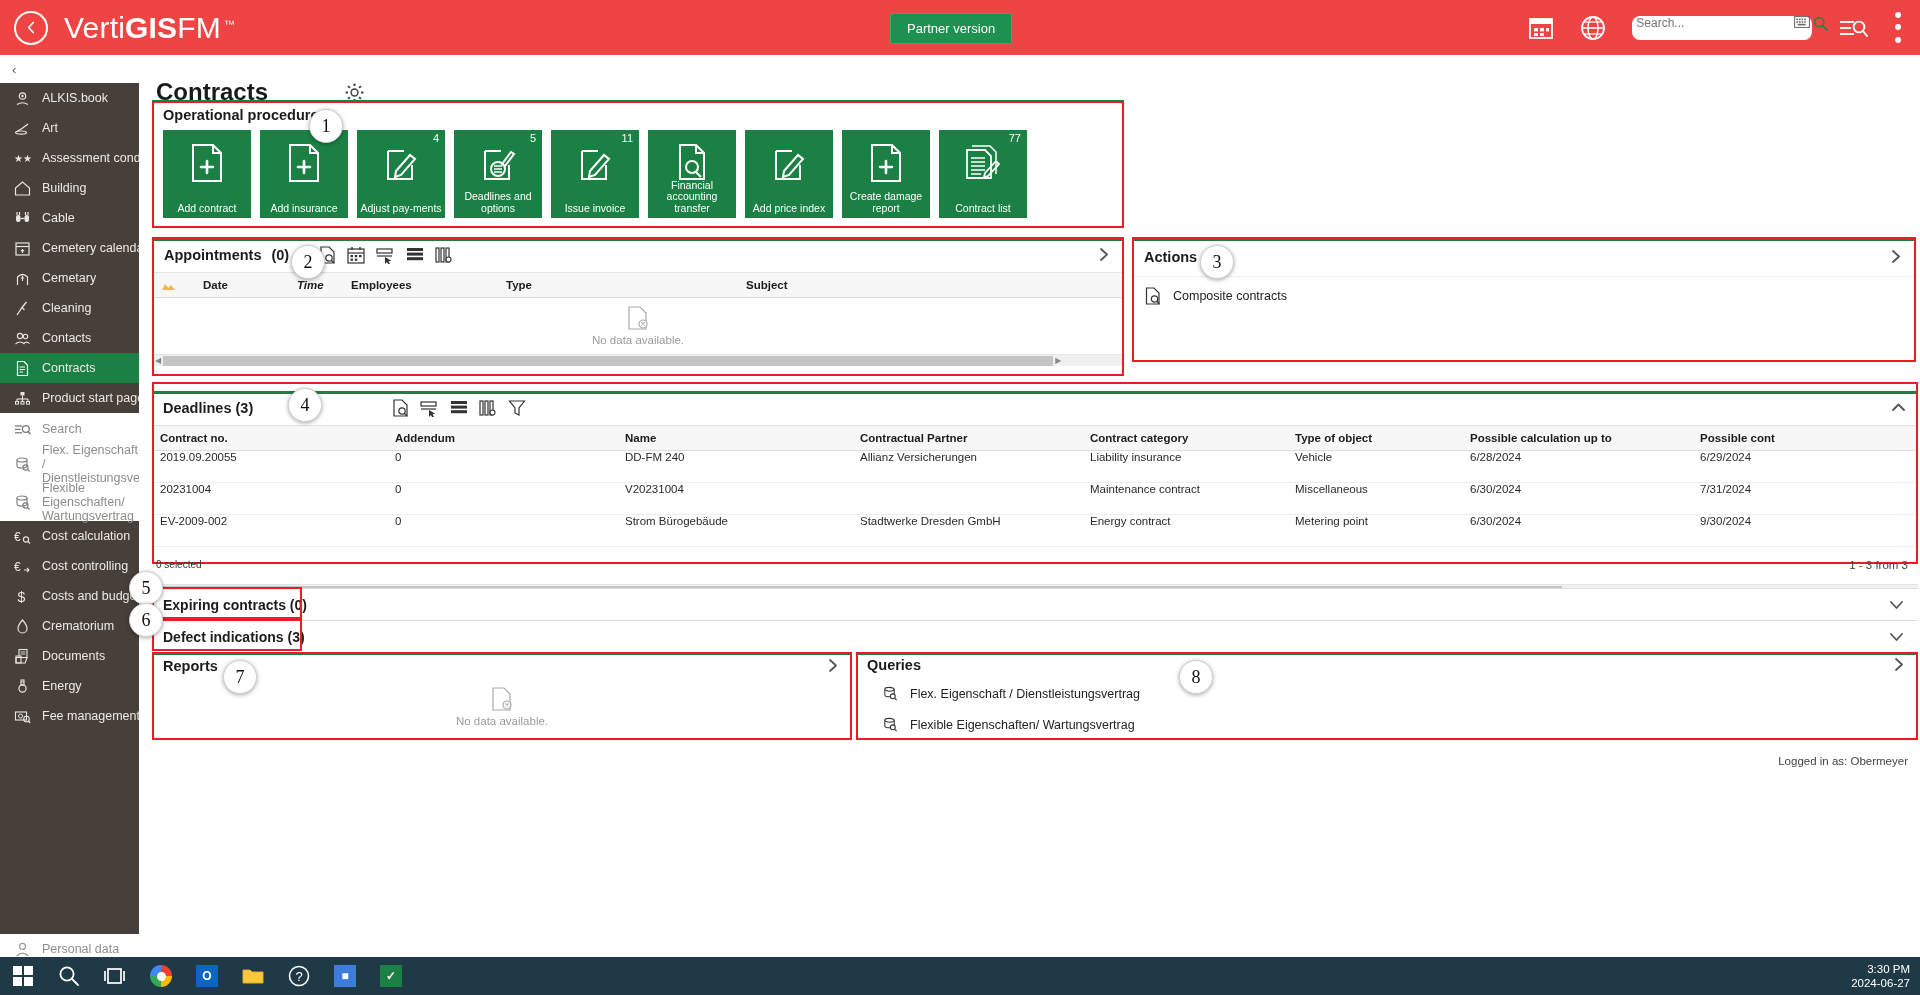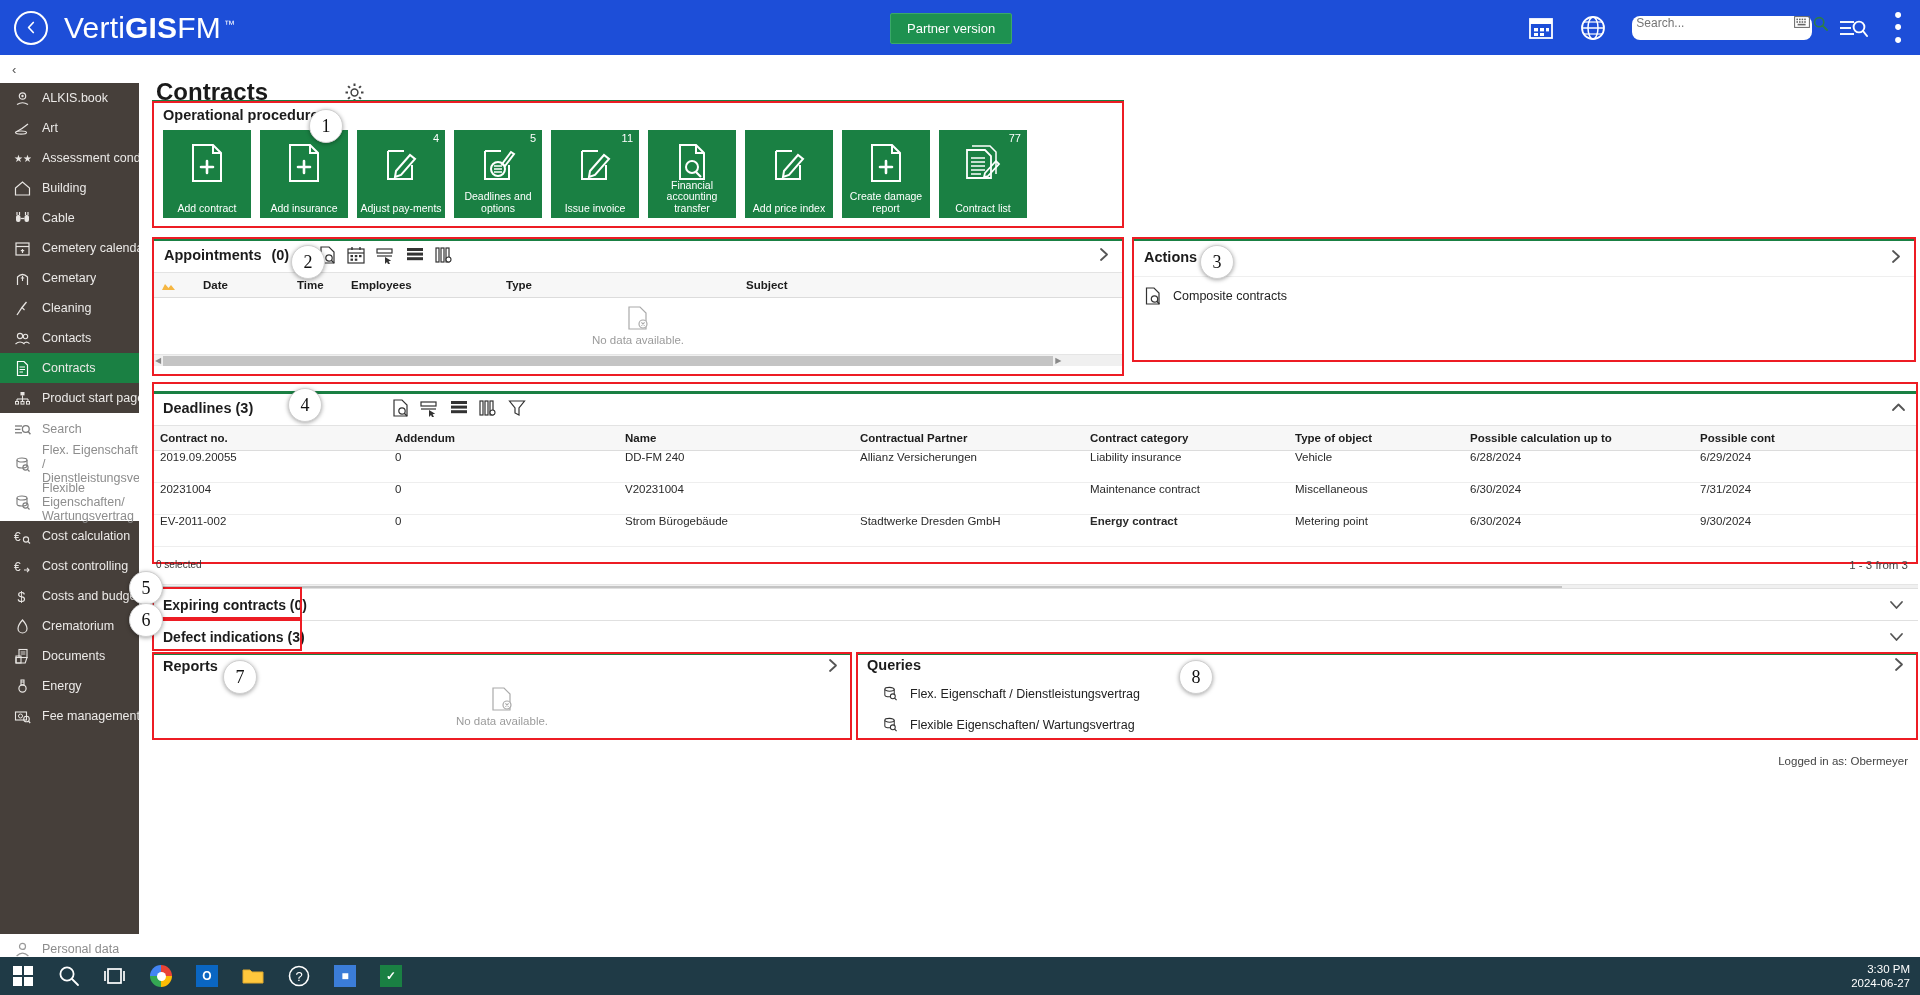--- a/index.html
+++ b/index.html
@@ -7,21 +7,21 @@
     width: 1920px; height: 995px;
     font-family: "Liberation Sans", sans-serif;
     background: #ffffff;
     overflow: hidden;
   }
   body { position: relative; }
 
   
   .topbar {
     position: absolute; left: 0; top: 0; width: 1920px; height: 55px;
-    background: #1d4ed8; display: flex; align-items: center;
+    background: #ef4444; display: flex; align-items: center;
   }
   .back-circle {
     width: 34px; height: 34px; border-radius: 50%;
     border: 2px solid #ffffff; margin-left: 14px;
     display: flex; align-items: center; justify-content: center;
     color: #ffffff; font-size: 17px; line-height: 1; cursor: pointer;
   }
   .brand {
     margin-left: 16px; color: #ffffff; font-size: 30px;
     letter-spacing: .2px; display: flex; align-items: baseline;
@@ -712,21 +712,21 @@
     </div>
 
     <div class="grid-head">
       <span class="gc" style="width:42px; display:flex; align-items:center;">
         <svg width="15" height="13" viewBox="0 0 15 13">
             <path d="M1 11 L4 5 L7.5 9 L10 6 L14 11 Z" fill="#f5b642"></path>
           </svg>
       </span>
       <span class="gc" style="width:86px;">Date</span>
       <span class="gc" style="width:6px; color:#444;">▲</span>
-      <span class="gc" style="width:54px;">Time</span>
+      <span class="gc" style="width:54px;font-style:italic;">Time</span>
       <span class="gc" style="width:155px;">Employees</span>
       <span class="gc" style="width:240px;">Type</span>
       <span class="gc" style="width:300px;">Subject</span>
     </div>
 
     <div class="nodata" style="height:56px;">
       <svg width="22" height="24" viewBox="0 0 22 24">
           <path d="M2 1 h11 l6 6 v16 h-17 z" fill="none" stroke="#aaa" stroke-width="1.2"></path>
           <circle cx="16" cy="18" r="4" fill="#fff" stroke="#aaa" stroke-width="1.2"></circle>
           <path d="M14.4 16.4 l3.2 3.2 M17.6 16.4 l-3.2 3.2" stroke="#aaa" stroke-width="1.1"></path>
@@ -839,25 +839,25 @@
       <span class="gc" style="width:235px;">20231004</span>
       <span class="gc" style="width:230px;">0</span>
       <span class="gc" style="width:235px;">V20231004</span>
       <span class="gc" style="width:230px;"></span>
       <span class="gc" style="width:205px;">Maintenance contract</span>
       <span class="gc" style="width:175px;">Miscellaneous</span>
       <span class="gc" style="width:230px;">6/30/2024</span>
       <span class="gc" style="width:220px;">7/31/2024</span>
     </div>
     <div class="grid-row">
-      <span class="gc" style="width:235px;">EV-2011-002</span>
+      <span class="gc" style="width:235px;">EV-2009-002</span>
       <span class="gc" style="width:230px;">0</span>
       <span class="gc" style="width:235px;">Strom Bürogebäude</span>
       <span class="gc" style="width:230px;">Stadtwerke Dresden GmbH</span>
-      <span class="gc" style="width:205px;font-weight:bold;">Energy contract</span>
+      <span class="gc" style="width:205px;">Energy contract</span>
       <span class="gc" style="width:175px;">Metering point</span>
       <span class="gc" style="width:230px;">6/30/2024</span>
       <span class="gc" style="width:220px;">9/30/2024</span>
     </div>
   </div>
   <div class="redbox" style="left:13px; top:327px; width:1766px; height:182px;"></div>
   <div class="marker" style="left:149px; top:333px;">4</div>
 
   <div class="hscroll" style="position:absolute; left:13px; top:529px; width:1766px;">
     <span class="arrow">◀</span>

